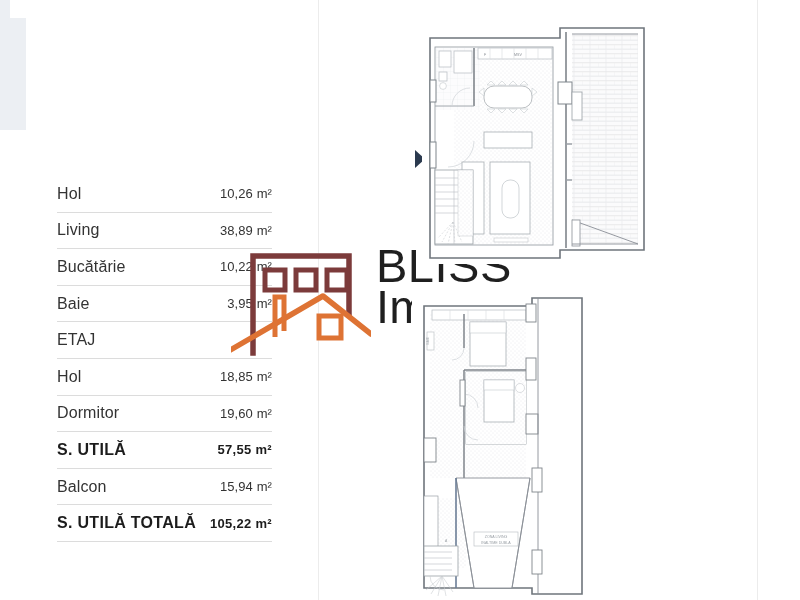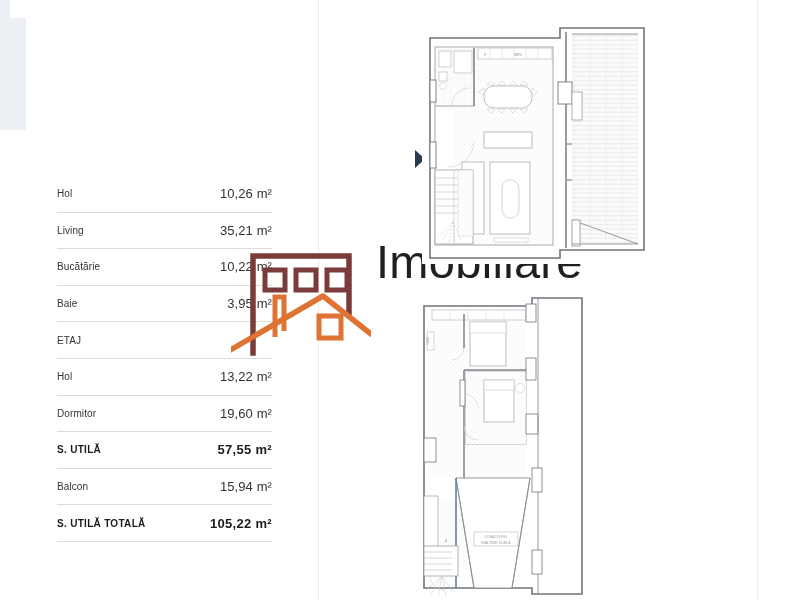--- a/index.html
+++ b/index.html
@@ -60,21 +60,21 @@
   .spec-row {
     position: relative;
     height: 35.6px;
     border-bottom: 1px solid #dcdcdc;
     display: flex;
     align-items: center;
     justify-content: space-between;
   }
   .spec-row:last-child { border-bottom: 1px solid #dcdcdc; }
   .spec-label {
-    font-size: 10px;
+    font-size: 16px;
     color: #333333;
     letter-spacing: 0.1px;
     white-space: nowrap;
   }
   .spec-value {
     font-size: 13px;
     color: #333333;
     letter-spacing: 0.1px;
     white-space: nowrap;
     text-align: right;
@@ -169,37 +169,37 @@
     <div class="corner-panel-notch"></div>
   </div>
 
   <div class="spec-table" id="spec-table">
       <div class="spec-row">
         <span class="spec-label">Hol</span>
         <span class="spec-value">10,26 m²</span>
       </div>
       <div class="spec-row">
         <span class="spec-label">Living</span>
-        <span class="spec-value">35,21 m²</span>
+        <span class="spec-value">38,89 m²</span>
       </div>
       <div class="spec-row">
         <span class="spec-label">Bucătărie</span>
         <span class="spec-value">10,22 m²</span>
       </div>
       <div class="spec-row">
         <span class="spec-label">Baie</span>
         <span class="spec-value">3,95 m²</span>
       </div>
       <div class="spec-row is-section">
         <span class="spec-label">ETAJ</span>
         <span class="spec-value"></span>
       </div>
       <div class="spec-row">
         <span class="spec-label">Hol</span>
-        <span class="spec-value">13,22 m²</span>
+        <span class="spec-value">18,85 m²</span>
       </div>
       <div class="spec-row">
         <span class="spec-label">Dormitor</span>
         <span class="spec-value">19,60 m²</span>
       </div>
       <div class="spec-row is-total">
         <span class="spec-label">S. UTILĂ</span>
         <span class="spec-value">57,55 m²</span>
       </div>
       <div class="spec-row">
@@ -223,20 +223,21 @@
         <rect x="96" y="22" width="20" height="20" fill="none" stroke="#7c3b3b" stroke-width="5"></rect>
 
         <path d="M-4 104 L92 48 L140 86" fill="none" stroke="#de7334" stroke-width="5.5" stroke-linecap="round" stroke-linejoin="round"></path>
 
         <path d="M44 89 L44 49 L53 49 L53 83" fill="none" stroke="#de7334" stroke-width="5"></path>
 
         <rect x="88" y="68" width="22" height="22" fill="none" stroke="#de7334" stroke-width="5"></rect>
       </svg>
     </div>
     <div class="logo-text">
+      <span class="line1">BLISS</span>
       <span class="line2">Imobiliare</span>
     </div>
   </div>
 
   <div class="nav-arrow">
     <svg viewBox="0 0 12 20" width="12" height="20" xmlns="http://www.w3.org/2000/svg">
       <path d="M1 1 L11 10 L1 19 Z" fill="#2b3a4f"></path>
     </svg>
   </div>
 

